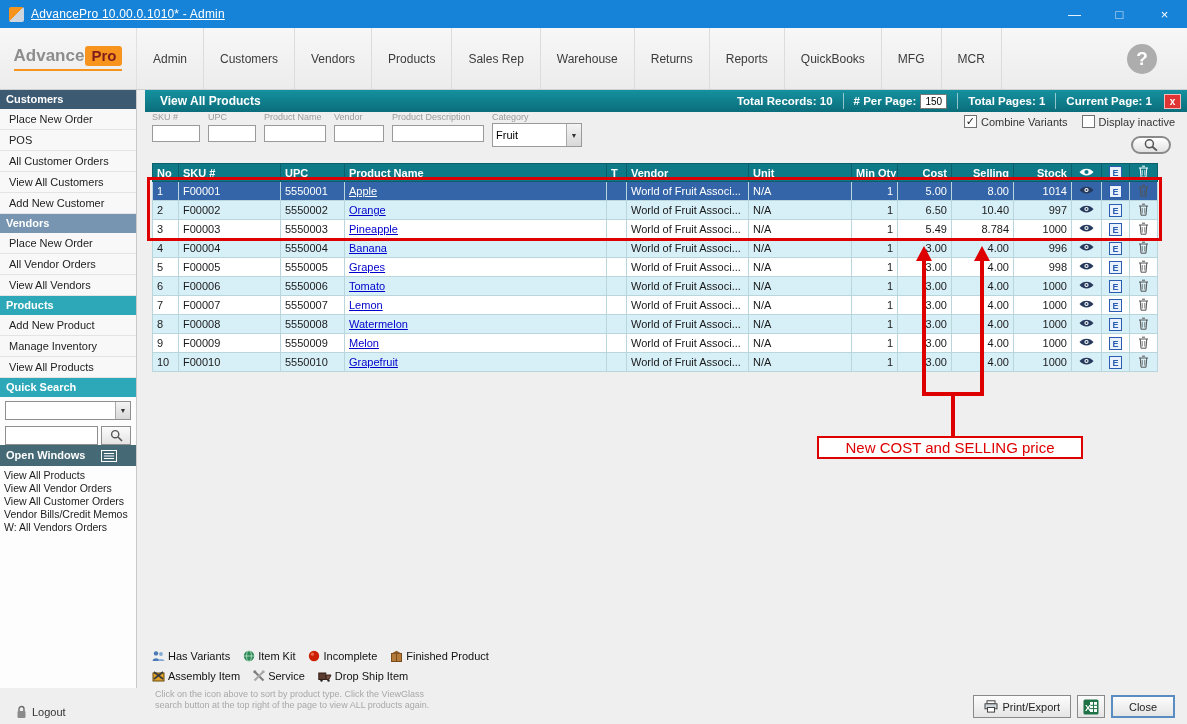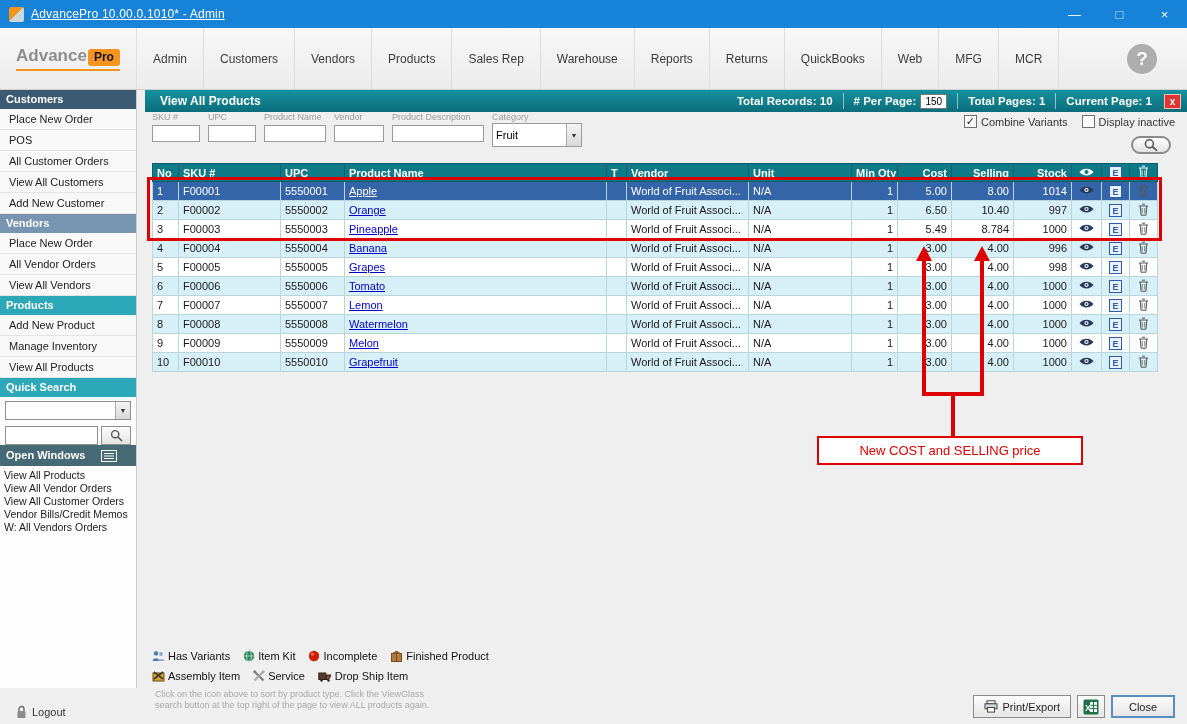--- a/index.html
+++ b/index.html
@@ -14,21 +14,21 @@
   .title-text { letter-spacing:.2px;text-decoration:underline; }
   .win-controls { margin-left:auto; display:flex; height:100%; }
   .win-btn { width:45px; height:100%; display:flex; align-items:center; justify-content:center; font-size:13px; color:#fff; }
   .win-btn.dim { color:#cfe3f5; }
 
   
   .toolbar { height:62px; background:linear-gradient(#f7f7f7,#ececec); border-bottom:1px solid #cfcfcf; display:flex; align-items:stretch; }
   .logo { width:137px; display:flex; align-items:center; justify-content:center; border-right:1px solid #e0e0e0; }
   .logo-inner { border-bottom:2px solid #f7941e; padding-bottom:3px; }
   .logo-advance { color:#8d8d8d; font-weight:bold; font-size:17px; }
-  .logo-pro { background:#f7941e; color:#0f172a; font-weight:bold; font-size:12px; padding:1px 6px 2px; border-radius:3px; margin-left:1px; }
+  .logo-pro { background:#f7941e; color:#7f1d1d; font-weight:bold; font-size:15px; padding:1px 6px 2px; border-radius:3px; margin-left:1px; }
   .nav-tabs { display:flex; align-items:stretch; }
   .nav-tab { padding:0 16px; display:flex; align-items:center; font-size:12px; color:#3b3b3b; border-right:1px solid #dcdcdc; cursor:default; }
   .help-circle { margin-left:auto; margin-right:30px; align-self:center; width:30px; height:30px; border-radius:50%;
                  background:#adadad; color:#fff; font-size:19px; font-weight:bold; display:flex; align-items:center; justify-content:center; }
 
   
   .sidebar { position:absolute; left:0; top:90px; width:137px; height:598px; background:#fdfdfd; border-right:1px solid #c9c9c9; }
   .sb-header { height:19px; line-height:19px; color:#fff; font-size:11px; font-weight:bold; padding-left:6px; }
   .sb-header.dark { background:#3d5a73; }
   .sb-header.mid  { background:#7795b0; }
@@ -90,22 +90,22 @@
   tr.selected a.plink { color:#fff; }
   .e-badge { display:inline-block; width:13px; height:13px; line-height:12px; border:1px solid #2a5db0; color:#2a5db0;
              background:#e8f1fc; font-size:9px; font-weight:bold; text-align:center; }
 
   
   .annot { position:absolute; inset:0; pointer-events:none; z-index:10; }
   .red-box { position:absolute; left:-5px; top:14px; width:1015px; height:64px; border:3px solid #de0000; }
   .arr-shaft { position:absolute; width:4px; background:#de0000; }
   .arr-head { position:absolute; width:0; height:0; border-left:8px solid transparent; border-right:8px solid transparent; border-bottom:15px solid #de0000; }
   .arr-h { position:absolute; height:4px; background:#de0000; }
-  .annot-label { position:absolute; left:665px; top:273px; width:266px; height:29px; border:2px solid #de0000; background:#fff;
-                 color:#de0000; font-size:13px; display:flex; align-items:center; justify-content:center; }
+  .annot-label { position:absolute; left:665px; top:273px; width:266px; height:23px; border:2px solid #de0000; background:#fff;
+                 color:#de0000; font-size:15px; display:flex; align-items:center; justify-content:center; }
 
   
   .legend-row { position:absolute; left:15px; display:flex; gap:13px; font-size:11px; color:#111; align-items:center; }
   .legend-item { display:flex; align-items:center; gap:3px; }
   .note { position:absolute; left:18px; font-size:9px; color:#a8a8a8; line-height:11px; }
   .footer-btns { position:absolute; right:12px; bottom:6px; display:flex; gap:6px; align-items:center; }
   .btn { height:23px; border:1px solid #8a8a8a; background:linear-gradient(#fcfcfc,#e5e5e5); font-size:11px; color:#222;
          display:flex; align-items:center; gap:5px; padding:0 10px; }
   .btn.default { border:2px solid #5a8cc4; width:64px; justify-content:center; }
   .btn.icon-only { width:28px; justify-content:center; padding:0; }
@@ -129,24 +129,23 @@
     <div class="logo">
       <span class="logo-inner"><span class="logo-advance">Advance</span><span class="logo-pro">Pro</span></span>
     </div>
     <div class="nav-tabs">
         <div class="nav-tab">Admin</div>
         <div class="nav-tab">Customers</div>
         <div class="nav-tab">Vendors</div>
         <div class="nav-tab">Products</div>
         <div class="nav-tab">Sales Rep</div>
         <div class="nav-tab">Warehouse</div>
+        <div class="nav-tab">Returns</div>
         <div class="nav-tab">Reports</div>
-        <div class="nav-tab">Returns</div>
         <div class="nav-tab">QuickBooks</div>
-        <div class="nav-tab">Web</div>
         <div class="nav-tab">MFG</div>
         <div class="nav-tab">MCR</div>
       </div>
     <div class="help-circle">?</div>
   </div>
 
   <div class="sidebar">
     <div>
         <div class="sb-header dark">Customers</div>
         <div class="sb-item">Place New Order</div>

